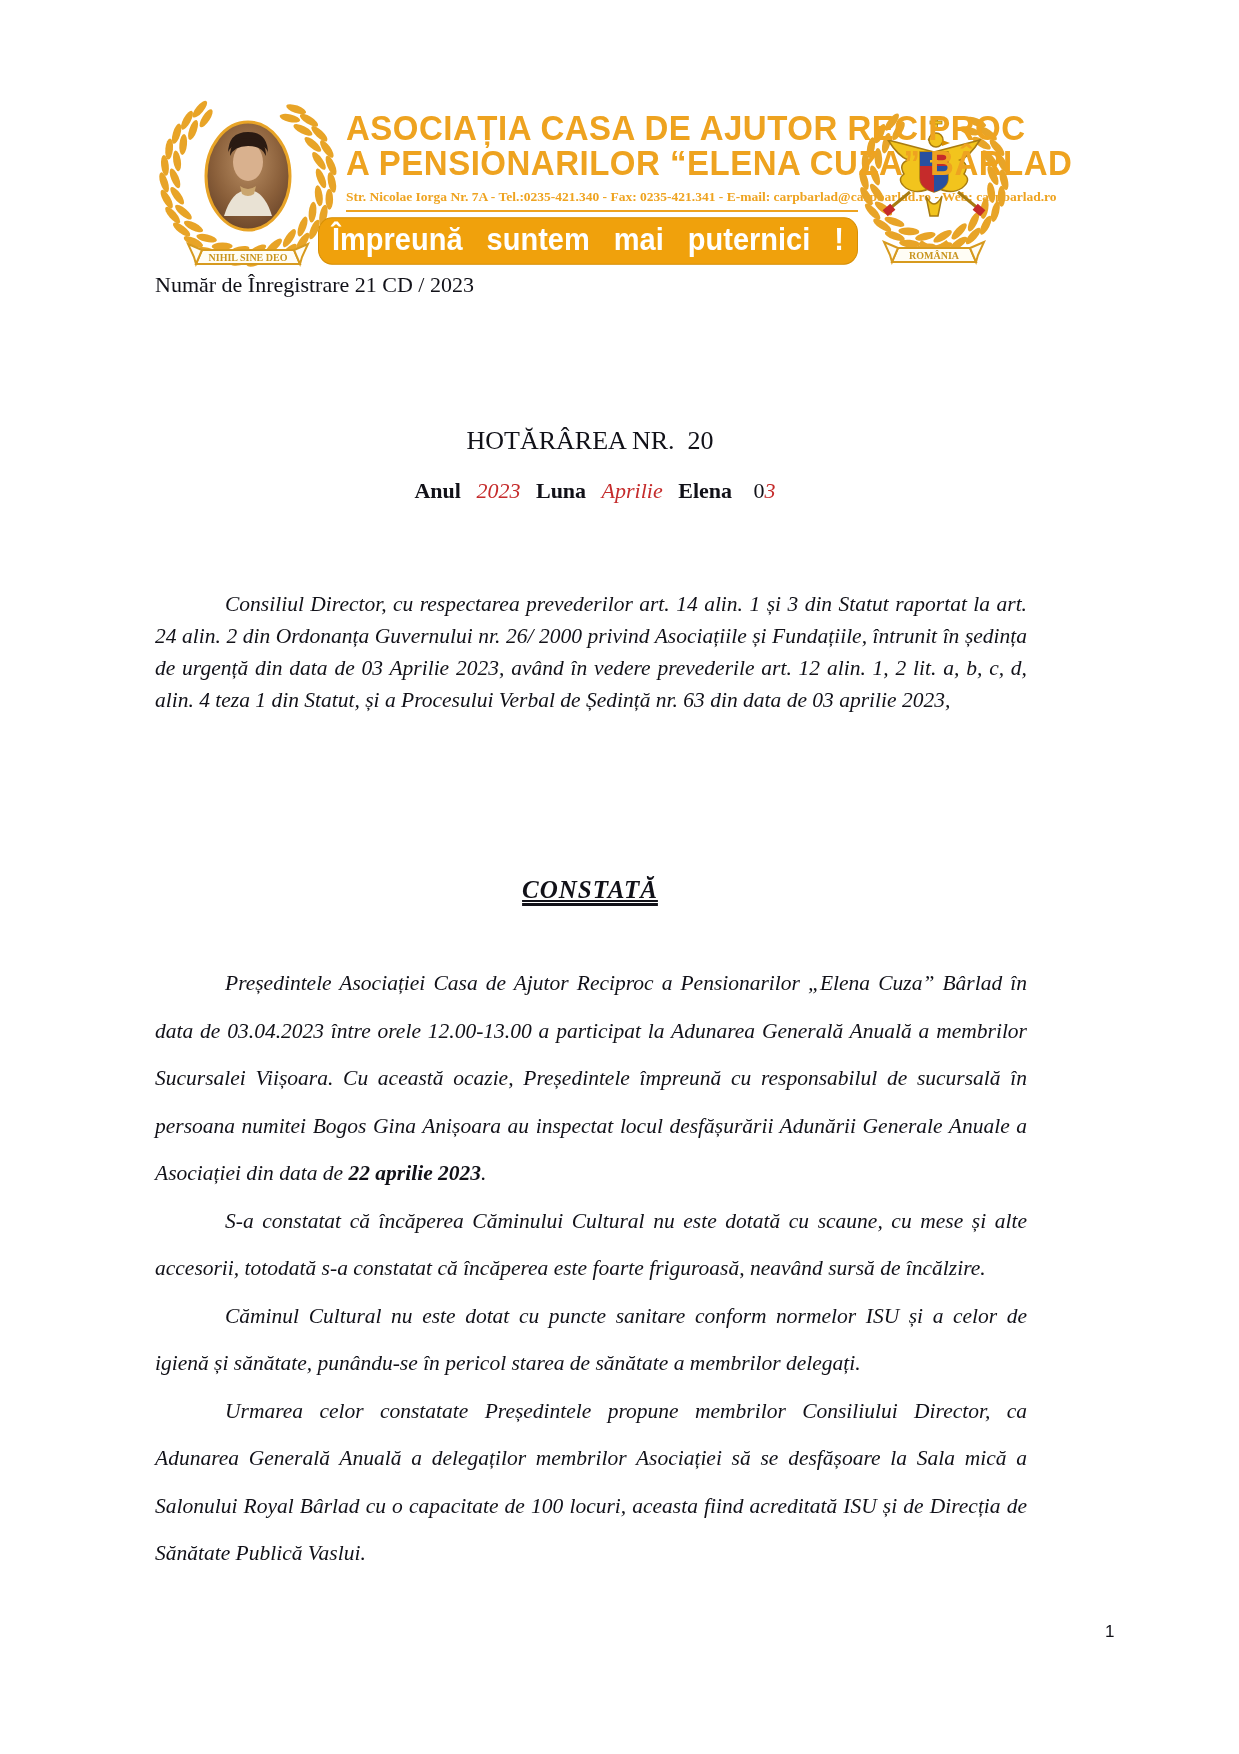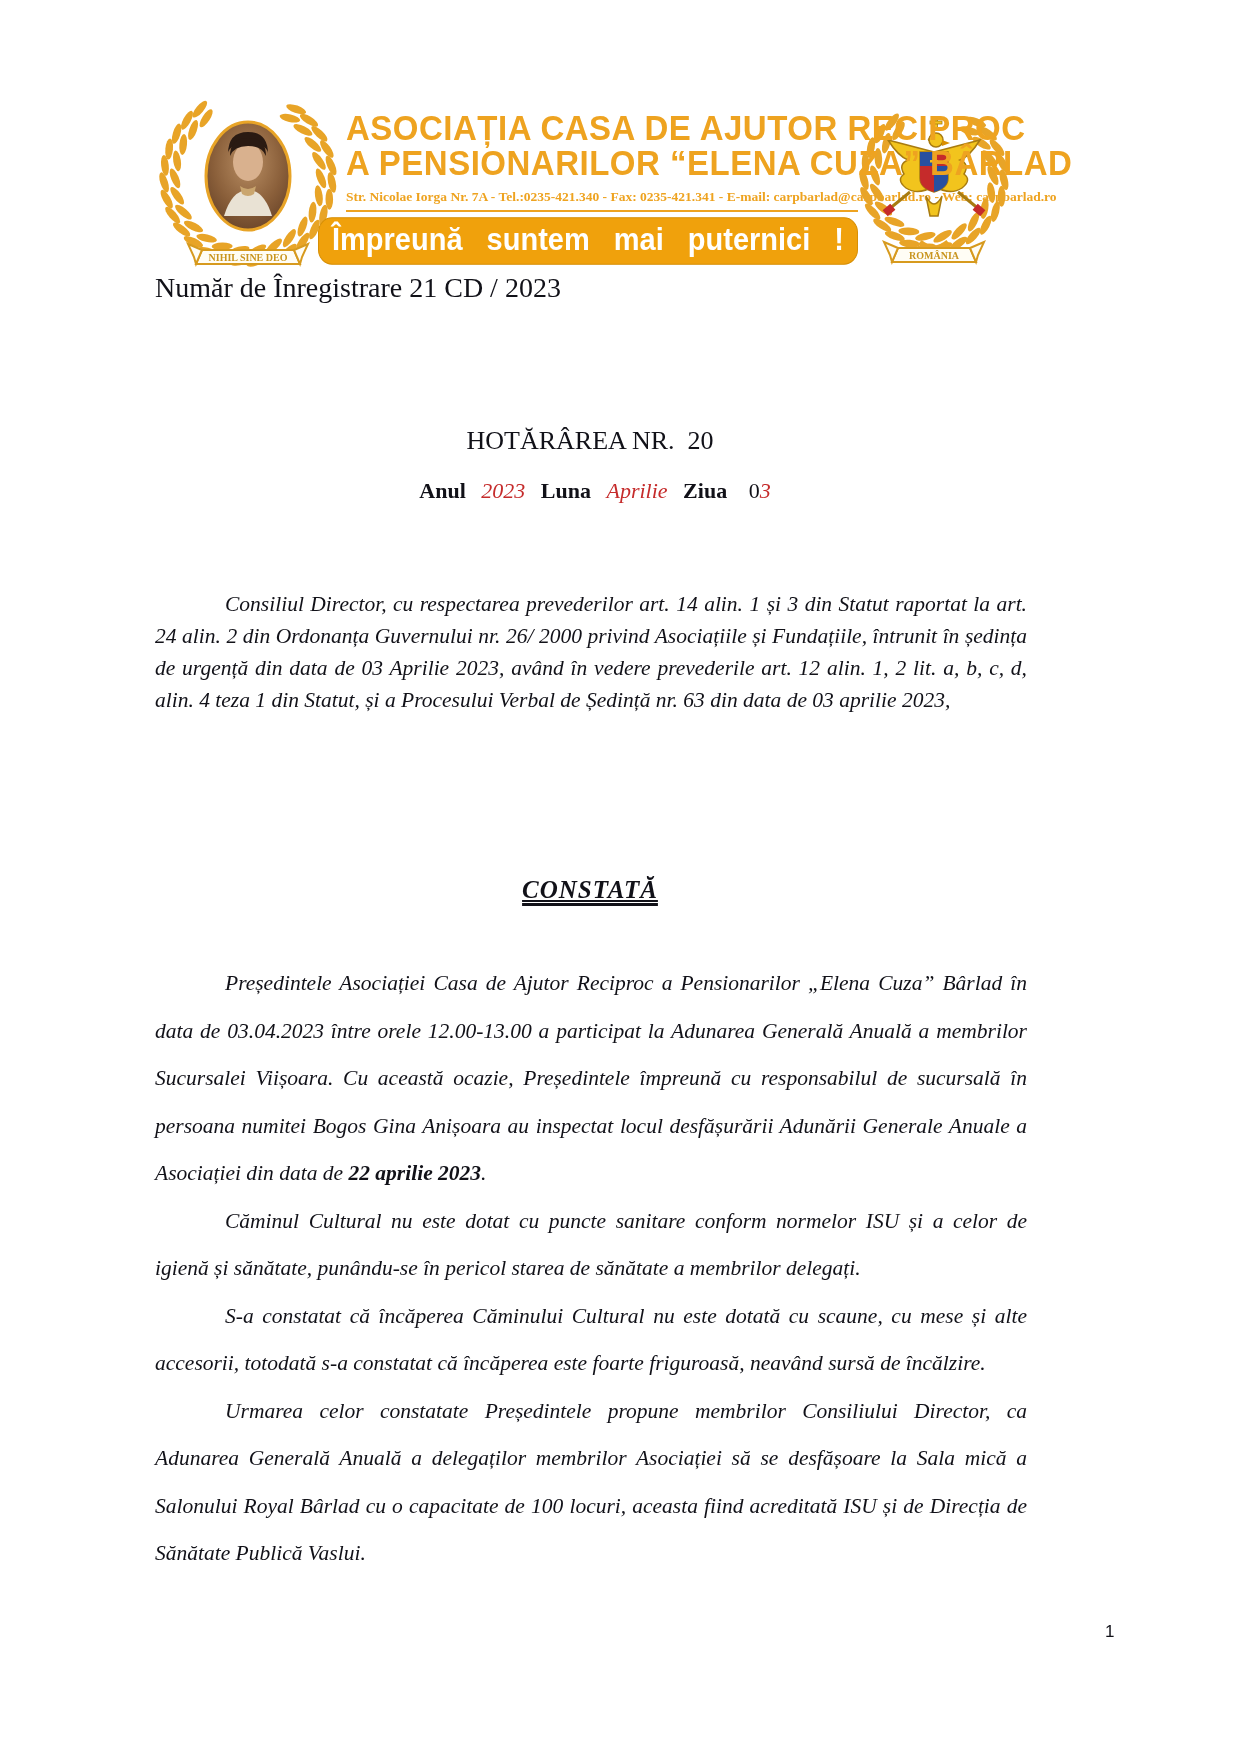--- a/index.html
+++ b/index.html
@@ -53,21 +53,21 @@
     font-weight: 700;
     font-size: 29px;
     text-align: center;
     padding: 3px 0 6px 0;
     word-spacing: 16px;
     transform: scaleY(1.08);
   }
   
   .reg-line {
     position: absolute; left: 155px; top: 272px;
-    font-size: 28px;
+    font-size: 22px;
   }
   .doc-title {
     position: absolute; left: 155px; top: 426px; width: 870px;
     text-align: center;
     font-weight: 400; font-size: 26px;
     white-space: pre;
   }
   .date-line {
     position: absolute; left: 155px; top: 478px; width: 870px;
     text-align: center;
@@ -288,31 +288,31 @@
 
   <div class="reg-line">Număr de Înregistrare 21 CD / 2023</div>
 
   <div class="doc-title">HOTĂRÂREA NR.  20</div>
 
   <div class="date-line">
     <span class="lbl">Anul</span>
     <span class="red">2023</span>
     <span class="lbl">Luna</span>
     <span class="red">Aprilie</span>
-    <span class="lbl">Ziua</span>
+    <span class="lbl">Elena</span>
     <span class="blk0">0</span><span class="red3">3</span>
   </div>
 
   <div class="preamble">Consiliul Director, cu respectarea prevederilor art. 14 alin. 1 și 3 din Statut  raportat la art. 24 alin. 2  din Ordonanța Guvernului nr. 26/ 2000 privind Asociațiile și Fundațiile, întrunit în ședința de urgență din data de 03 Aprilie 2023, având în vedere prevederile art. 12 alin. 1, 2 lit. a, b, c, d, alin. 4 teza 1 din Statut, și a Procesului Verbal de Ședință nr. 63 din data de 03 aprilie 2023,</div>
 
   <div class="constata">
     <span>CONSTATĂ</span>
   </div>
 
   <div class="body-block">
     <p><span>Președintele Asociației Casa de Ajutor Reciproc a Pensionarilor „Elena Cuza” Bârlad în data de 03.04.2023 între orele 12.00-13.00 a participat la Adunarea Generală Anuală a membrilor Sucursalei Viișoara. Cu această ocazie, Președintele împreună cu responsabilul de sucursală în persoana numitei Bogos Gina Anișoara au inspectat locul desfășurării Adunării Generale Anuale  a Asociației din data de </span><span class="bold-date">22 aprilie 2023</span><span>.</span></p>
+    <p>S-a constatat că încăperea Căminului Cultural nu este dotată cu scaune, cu mese și alte accesorii, totodată s-a constatat că încăperea este foarte friguroasă, neavând sursă de încălzire.</p>
     <p>Căminul Cultural nu este dotat cu puncte sanitare conform normelor ISU și a celor de igienă și sănătate, punându-se  în pericol starea de sănătate a membrilor delegați.</p>
-    <p>S-a constatat că încăperea Căminului Cultural nu este dotată cu scaune, cu mese și alte accesorii, totodată s-a constatat că încăperea este foarte friguroasă, neavând sursă de încălzire.</p>
     <p>Urmarea celor constatate Președintele propune membrilor Consiliului Director, ca Adunarea Generală Anuală  a delegaților membrilor Asociației să se desfășoare la Sala mică a Salonului Royal Bârlad cu o capacitate de 100 locuri, aceasta fiind acreditată ISU și de Direcția de Sănătate Publică Vaslui.</p>
   </div>
 
   <div class="page-num">1</div>
 </div>
 
 </body></html>

